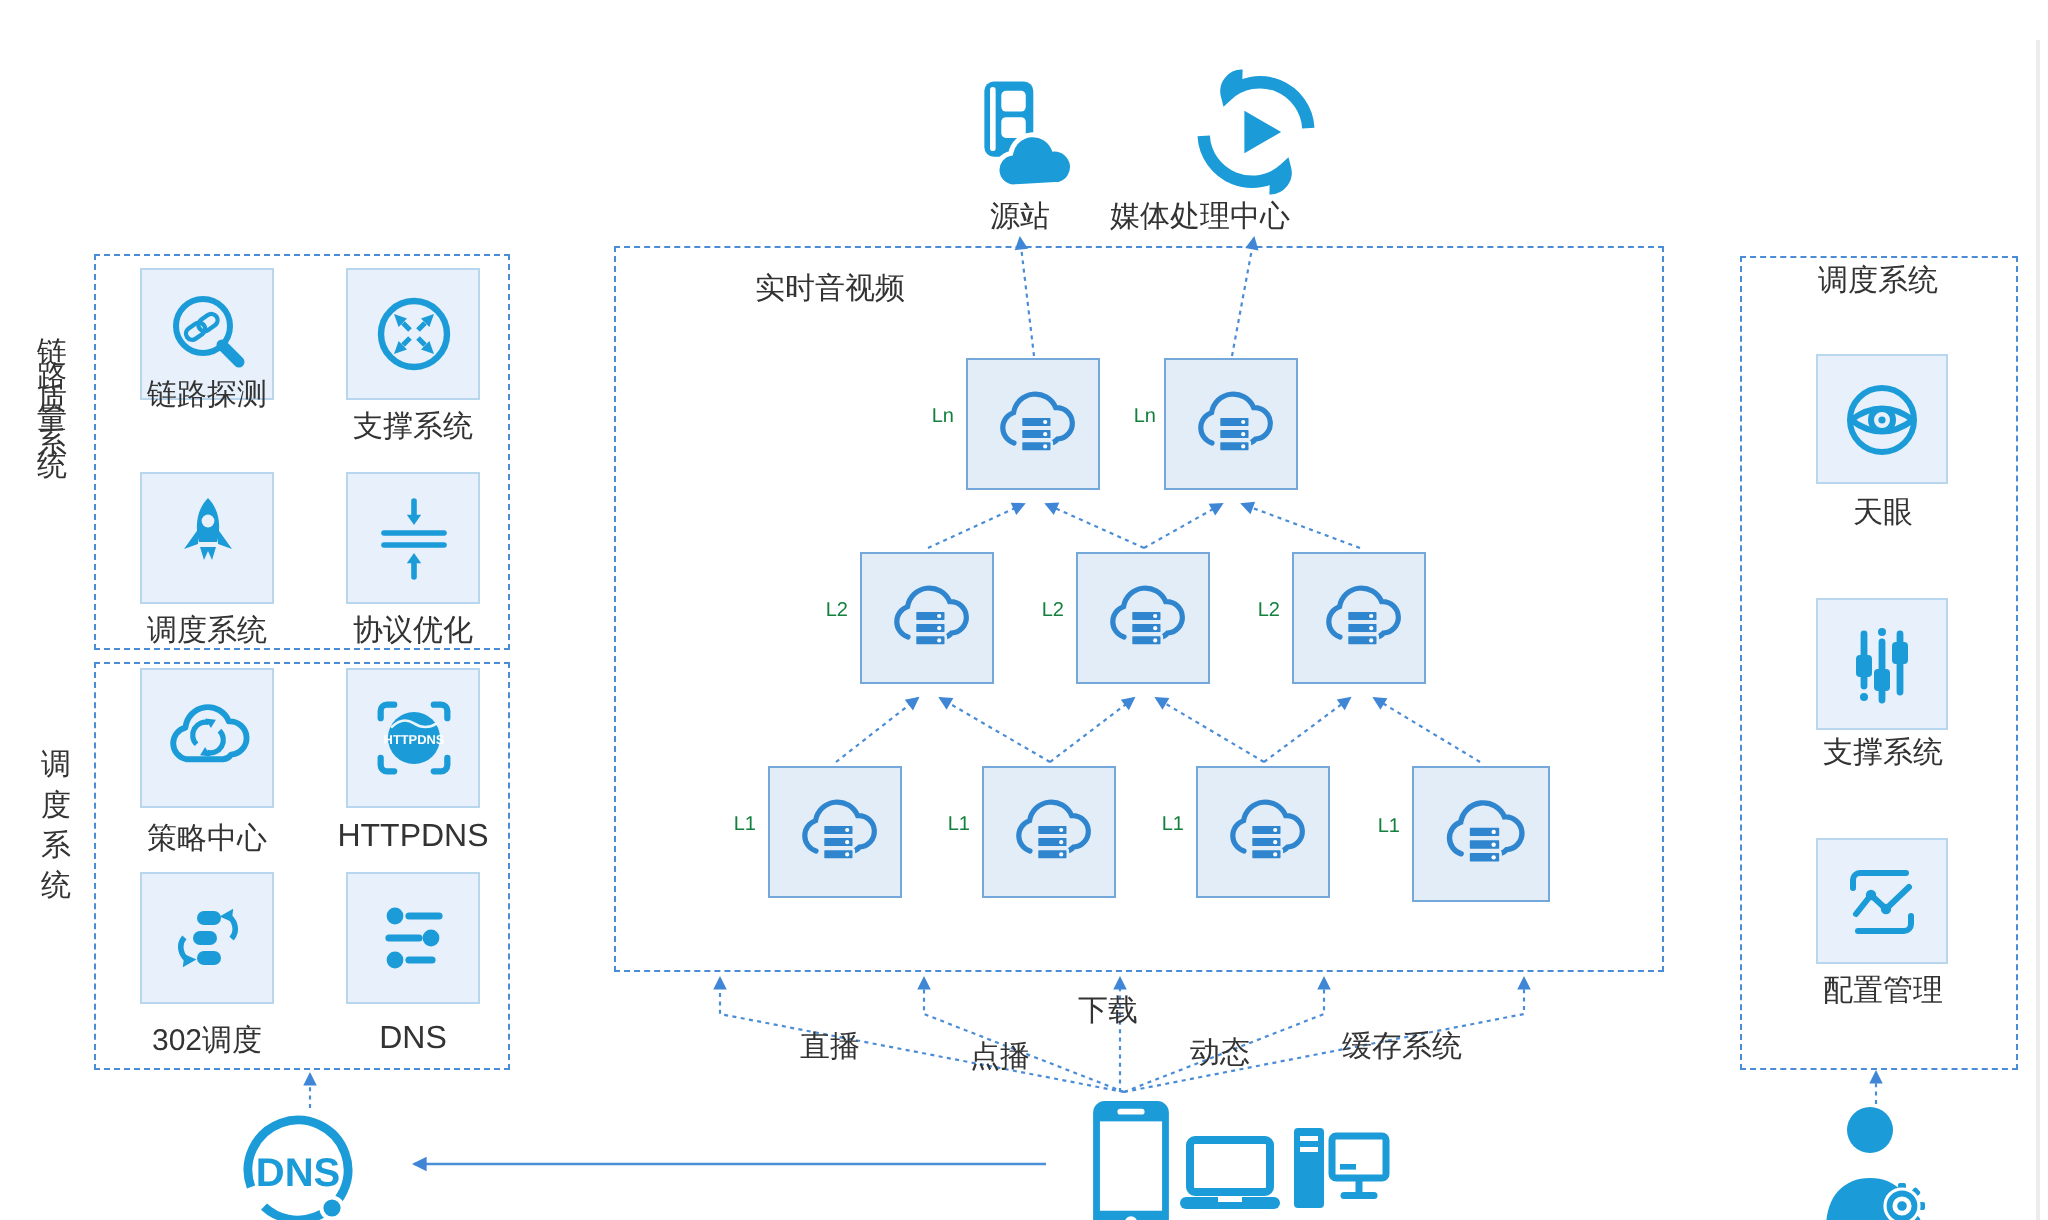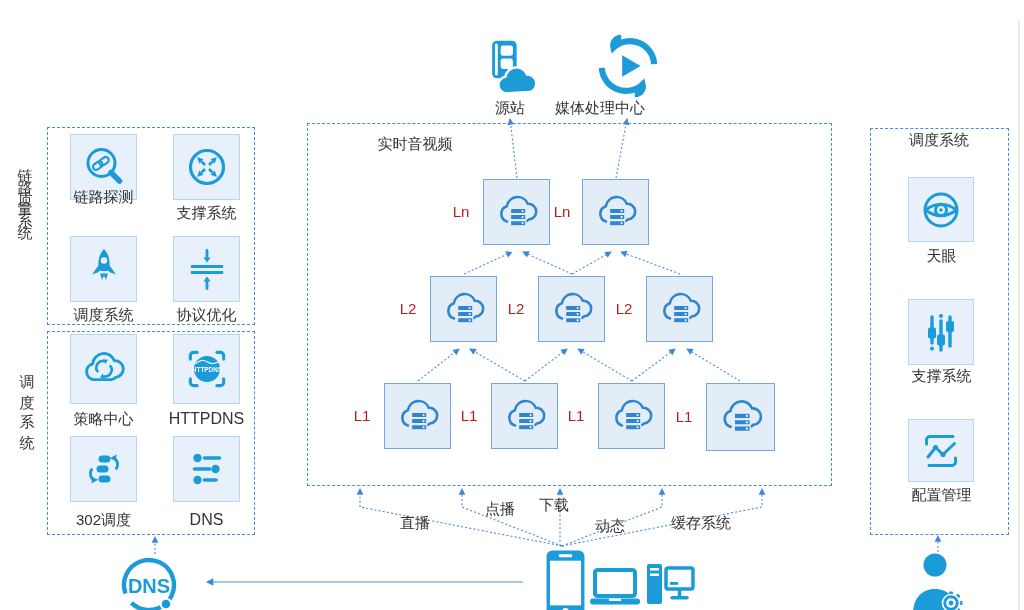--- a/index.html
+++ b/index.html
@@ -6,21 +6,21 @@
   .canvas{position:relative;width:1024px;height:610px;background:#fff;overflow:hidden;
           font-family:"Liberation Sans","DejaVu Sans",sans-serif;color:#333;margin-top:20px;}
   .dashed-box{position:absolute;border:1px dashed #4a8cd6;background:transparent;z-index:0;}
   .wires{position:absolute;left:0;top:0;z-index:1;}
   .tile{position:absolute;width:67px;height:66px;background:#e8f1fb;border:1px solid #b9d6ef;
         display:flex;align-items:center;justify-content:center;z-index:2;box-sizing:border-box;}
   .tile svg{display:block;}
   .tile-label{position:absolute;font-size:15px;color:#333;text-align:center;z-index:2;white-space:nowrap;}
   .node{position:absolute;width:67px;height:66px;background:#e3edf8;border:1px solid #74a7da;
         display:flex;align-items:center;justify-content:center;z-index:2;box-sizing:border-box;}
-  .node-label{position:absolute;width:32px;text-align:center;font-size:15px;color:#b91c1c;z-index:2;}
+  .node-label{position:absolute;width:32px;text-align:right;font-size:10px;color:#15803d;z-index:2;}
   .caption{position:absolute;font-size:15px;color:#333;text-align:center;z-index:2;white-space:nowrap;}
   .flow-label{position:absolute;font-size:15px;color:#333;text-align:center;z-index:2;white-space:nowrap;}
   .v-title{position:absolute;writing-mode:vertical-lr;text-orientation:upright;font-size:15px;color:#333;z-index:2;}
   .icon-abs{position:absolute;z-index:2;}
   .edge-bottom{position:absolute;left:0;top:601px;width:100%;height:2px;background:#e3e3e3;z-index:3;}
   .edge-right{position:absolute;left:1018px;top:0;width:2px;height:100%;background:#ececec;z-index:3;}
 </style>
 </head>
 <body>
 
@@ -259,21 +259,21 @@
   </div>
   <div class="node-label" style="left:560px;top:387px">L1</div>
   <div class="node" style="left:706px;top:363px;width:69px;height:68px">
     <svg width="50" height="50">
         <use href="#cacheNode"></use>
       </svg>
   </div>
   <div class="node-label" style="left:668px;top:388px">L1</div>
 
   <div class="flow-label" style="left:385px;top:494px;width:60px">直播</div>
-  <div class="flow-label" style="left:470px;top:480px;width:60px">点播</div>
+  <div class="flow-label" style="left:470px;top:499px;width:60px">点播</div>
   <div class="flow-label" style="left:524px;top:476px;width:60px">下载</div>
   <div class="flow-label" style="left:580px;top:497px;width:60px">动态</div>
   <div class="flow-label" style="left:655px;top:494px;width:92px">缓存系统</div>
 
   <div class="caption" style="left:905px;top:111px;width:68px">调度系统</div>
 
   <div class="tile" style="left:908px;top:157px;width:66px;height:65px">
     <svg width="48" height="48" viewBox="0 0 48 48">
       <circle cx="24" cy="24" r="16" fill="none" stroke="#1b9bd8" stroke-width="3"></circle>
       <path d="M8.5,24 Q24,12.5 39.5,24 Q24,35.5 8.5,24 Z" fill="none" stroke="#1b9bd8" stroke-width="3" stroke-linejoin="round"></path>

